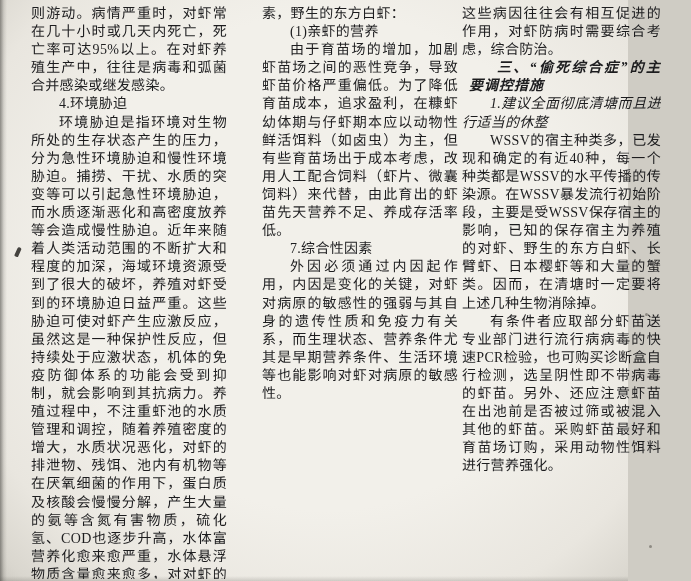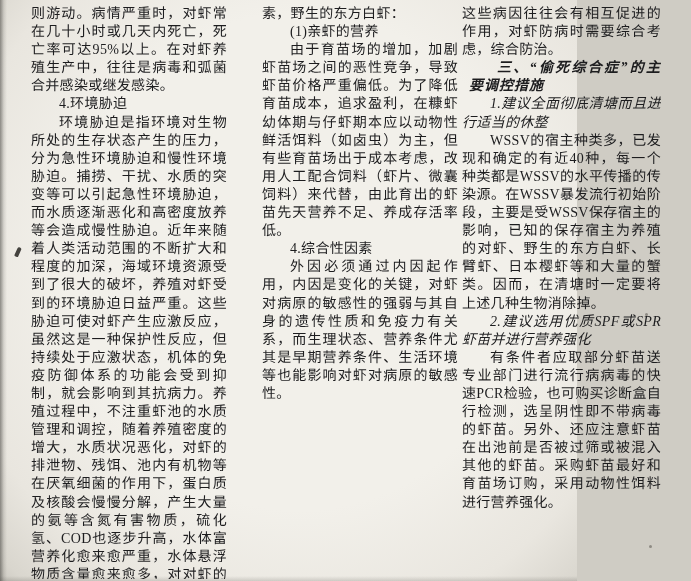--- a/index.html
+++ b/index.html
@@ -7,21 +7,21 @@
     padding: 0;
     width: 691px;
     height: 581px;
     overflow: hidden;
     background: #cfccc4;
     font-family: "Liberation Serif", "DejaVu Serif", serif;
   }
   .page {
     position: absolute;
     left: 0; top: 0;
-    width: 577px;
+    width: 628px;
     height: 581px;
     background: radial-gradient(ellipse at 52% 45%, #f2f0ea 55%, #e9e6df 82%, #d9d6ce 96%, #cdcac2 100%);
   }
   .edge-shadow-left {
     position: absolute;
     left: 0; top: 0;
     width: 7px; height: 100%;
     background: linear-gradient(90deg, rgba(45,44,40,0.50), rgba(45,44,40,0.12) 55%, rgba(45,44,40,0) 100%);
     pointer-events: none;
   }
@@ -80,29 +80,28 @@
 <div class="page">
   <div class="col col-0">
       <p class="para body">则游动。病情严重时，对虾常在几十小时或几天内死亡，死亡率可达95%以上。在对虾养殖生产中，往往是病毒和弧菌合并感染或继发感染。</p>
       <p class="para body indent">4.环境胁迫</p>
       <p class="para body indent">环境胁迫是指环境对生物所处的生存状态产生的压力，分为急性环境胁迫和慢性环境胁迫。捕捞、干扰、水质的突变等可以引起急性环境胁迫，而水质逐渐恶化和高密度放养等会造成慢性胁迫。近年来随着人类活动范围的不断扩大和程度的加深，海域环境资源受到了很大的破坏，养殖对虾受到的环境胁迫日益严重。这些胁迫可使对虾产生应激反应，虽然这是一种保护性反应，但持续处于应激状态，机体的免疫防御体系的功能会受到抑制，就会影响到其抗病力。养殖过程中，不注重虾池的水质管理和调控，随着养殖密度的增大，水质状况恶化，对虾的排泄物、残饵、池内有机物等在厌氧细菌的作用下，蛋白质及核酸会慢慢分解，产生大量的氨等含氮有害物质，硫化氢、COD也逐步升高，水体富营养化愈来愈严重，水体悬浮物质含量愈来愈多，对对虾的危害也愈来愈大。</p>
     </div>
   <div class="col col-1">
       <p class="para body">素，野生的东方白虾：</p>
       <p class="para body indent">(1)亲虾的营养</p>
       <p class="para body indent">由于育苗场的增加，加剧虾苗场之间的恶性竞争，导致虾苗价格严重偏低。为了降低育苗成本，追求盈利，在糠虾幼体期与仔虾期本应以动物性鲜活饵料（如卤虫）为主，但有些育苗场出于成本考虑，改用人工配合饲料（虾片、微囊饲料）来代替，由此育出的虾苗先天营养不足、养成存活率低。</p>
-      <p class="para body indent">4.综合性因素</p>
+      <p class="para body indent">7.综合性因素</p>
       <p class="para body indent">外因必须通过内因起作用，内因是变化的关键，对虾对病原的敏感性的强弱与其自身的遗传性质和免疫力有关系，而生理状态、营养条件尤其是早期营养条件、生活环境等也能影响对虾对病原的敏感性。</p>
     </div>
   <div class="col col-2">
       <p class="para body">这些病因往往会有相互促进的作用，对虾防病时需要综合考虑，综合防治。</p>
       <p class="para chapter-head indent">三、“偷死综合症”的主要调控措施</p>
       <p class="para sub-head indent">1.建议全面彻底清塘而且进行适当的休整</p>
       <p class="para body indent">WSSV的宿主种类多，已发现和确定的有近40种，每一个种类都是WSSV的水平传播的传染源。在WSSV暴发流行初始阶段，主要是受WSSV保存宿主的影响，已知的保存宿主为养殖的对虾、野生的东方白虾、长臂虾、日本樱虾等和大量的蟹类。因而，在清塘时一定要将上述几种生物消除掉。</p>
-      <p class="para sub-head indent">2.建议选用优质SPF或SPR虾苗并进行营养强化</p>
       <p class="para body indent">有条件者应取部分虾苗送专业部门进行流行病病毒的快速PCR检验，也可购买诊断盒自行检测，选呈阴性即不带病毒的虾苗。另外、还应注意虾苗在出池前是否被过筛或被混入其他的虾苗。采购虾苗最好和育苗场订购，采用动物性饵料进行营养强化。</p>
     </div>
   <div class="edge-shadow-left"></div>
   <div class="edge-shadow-bottom"></div>
   <div class="stray-mark"></div>
   <div class="speck s1"></div>
   <div class="speck s2"></div>
 </div>
 
 </body></html>

